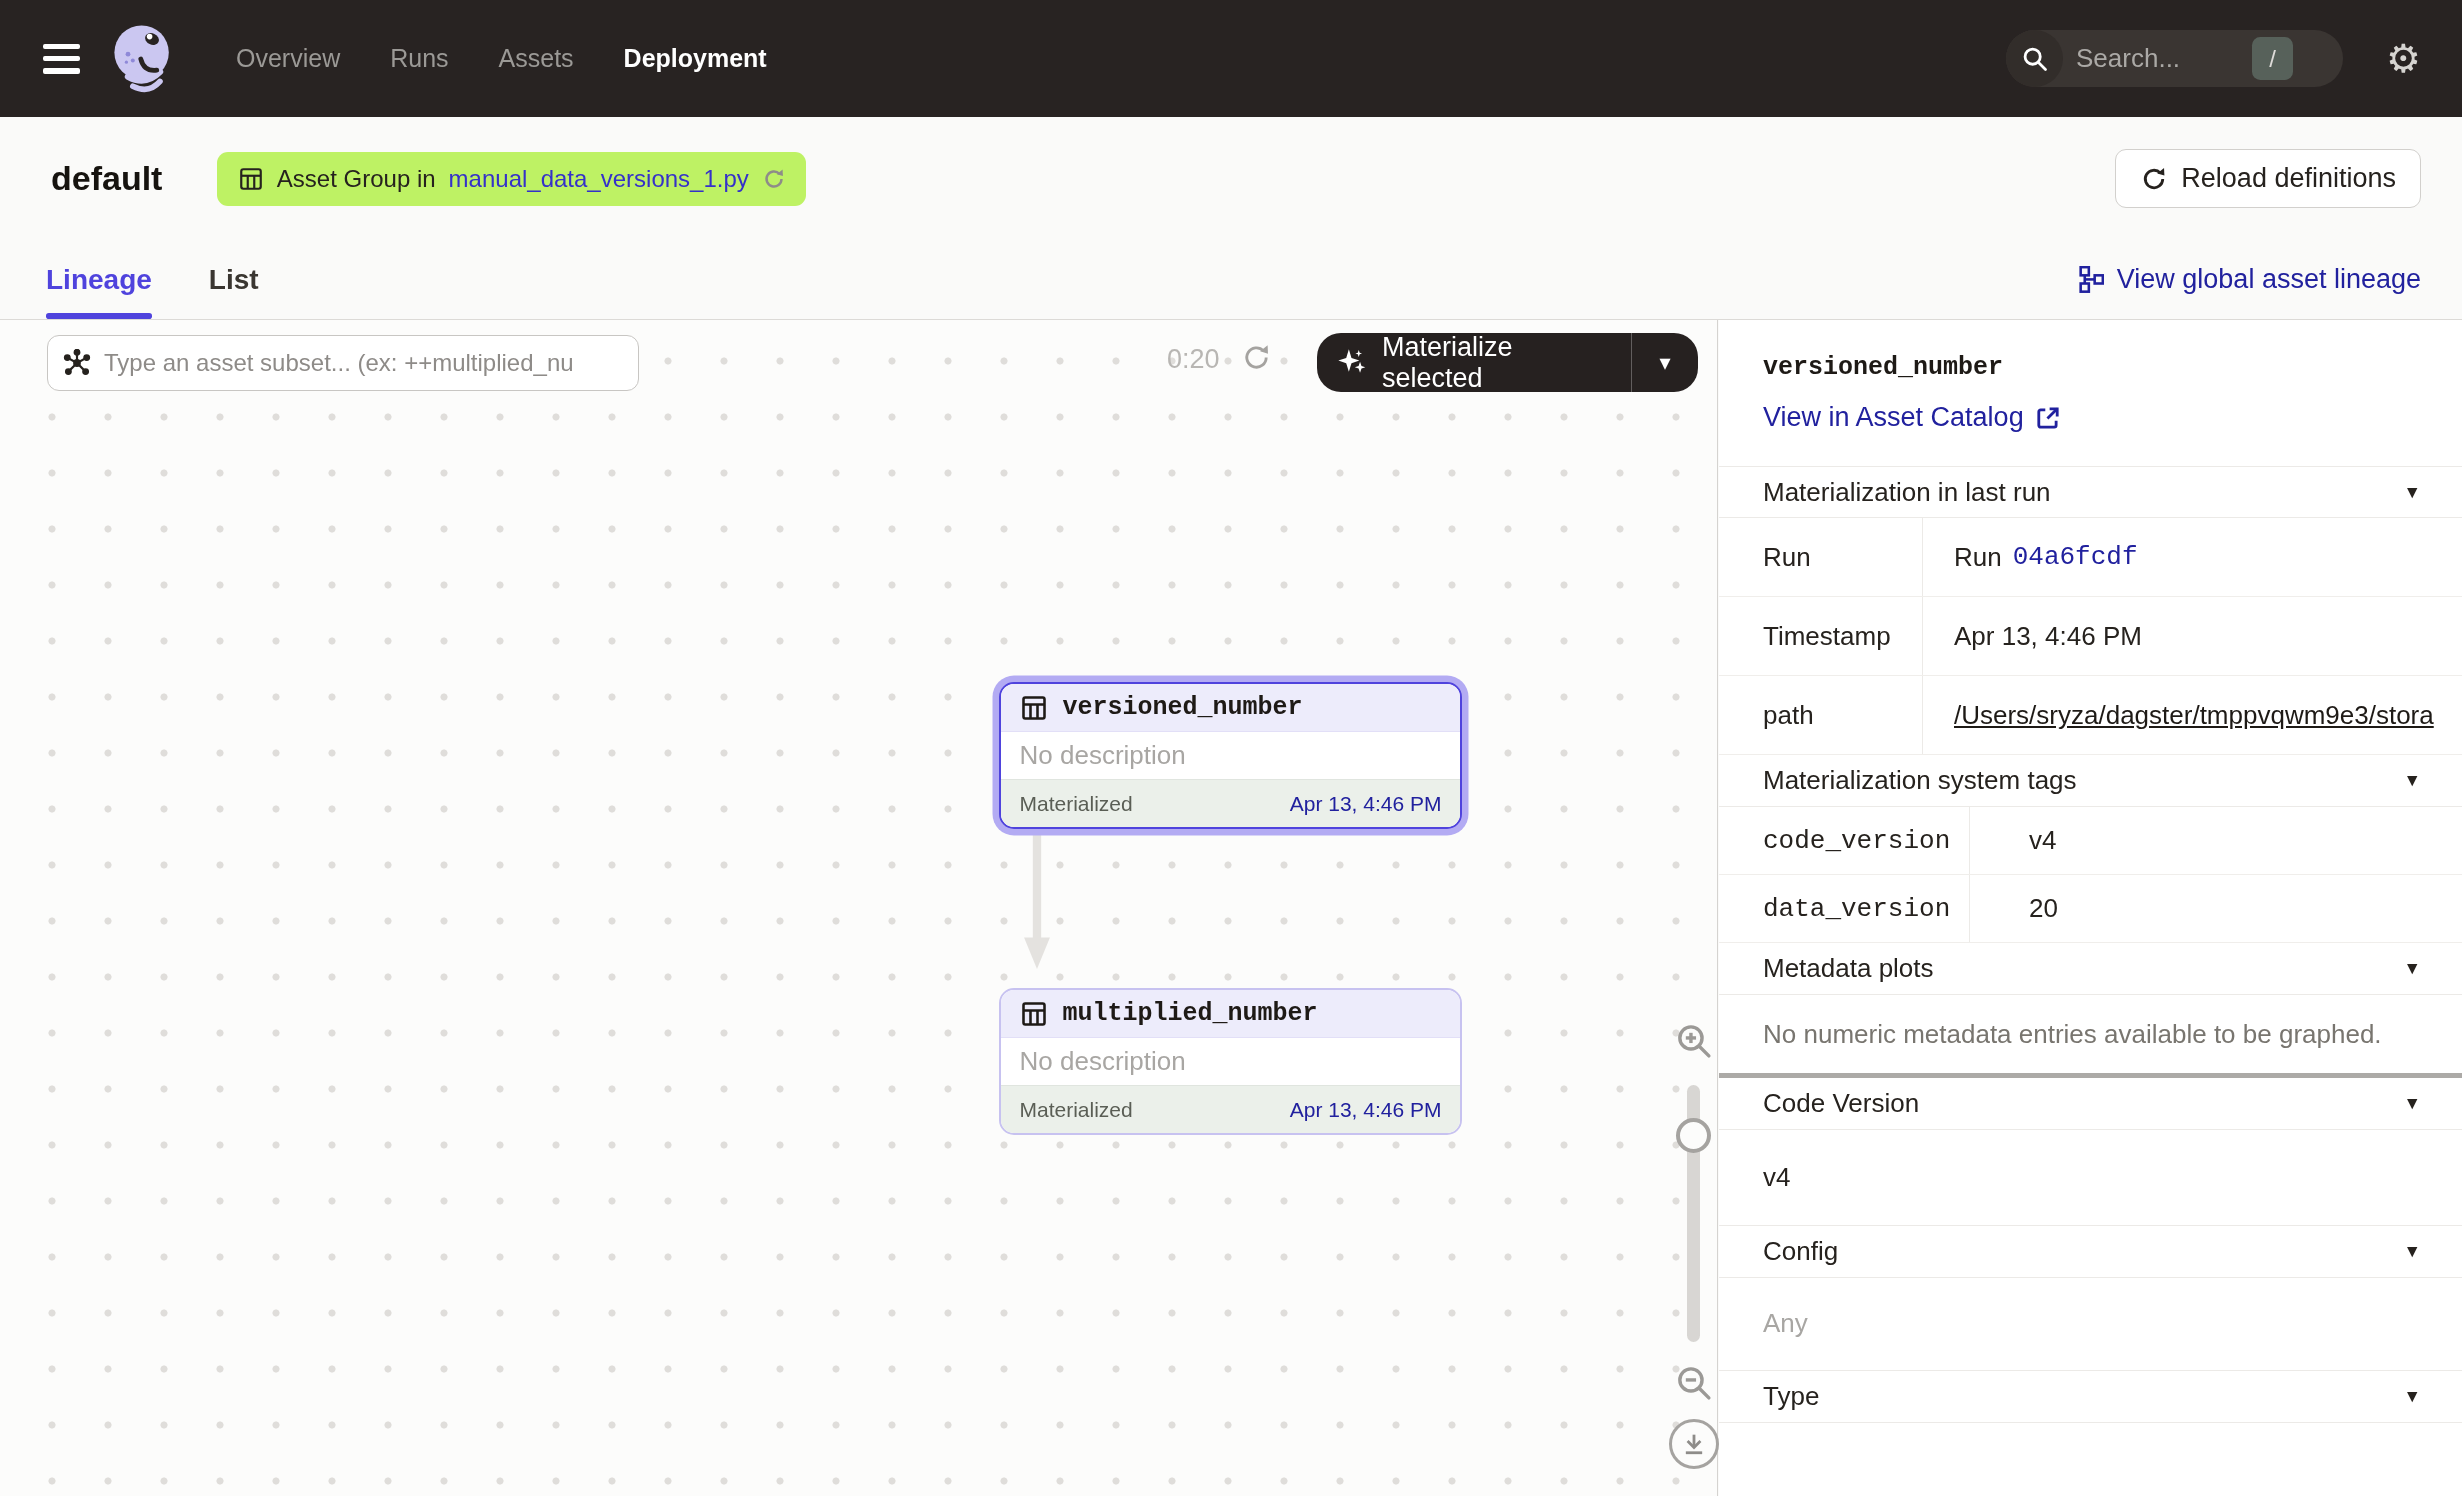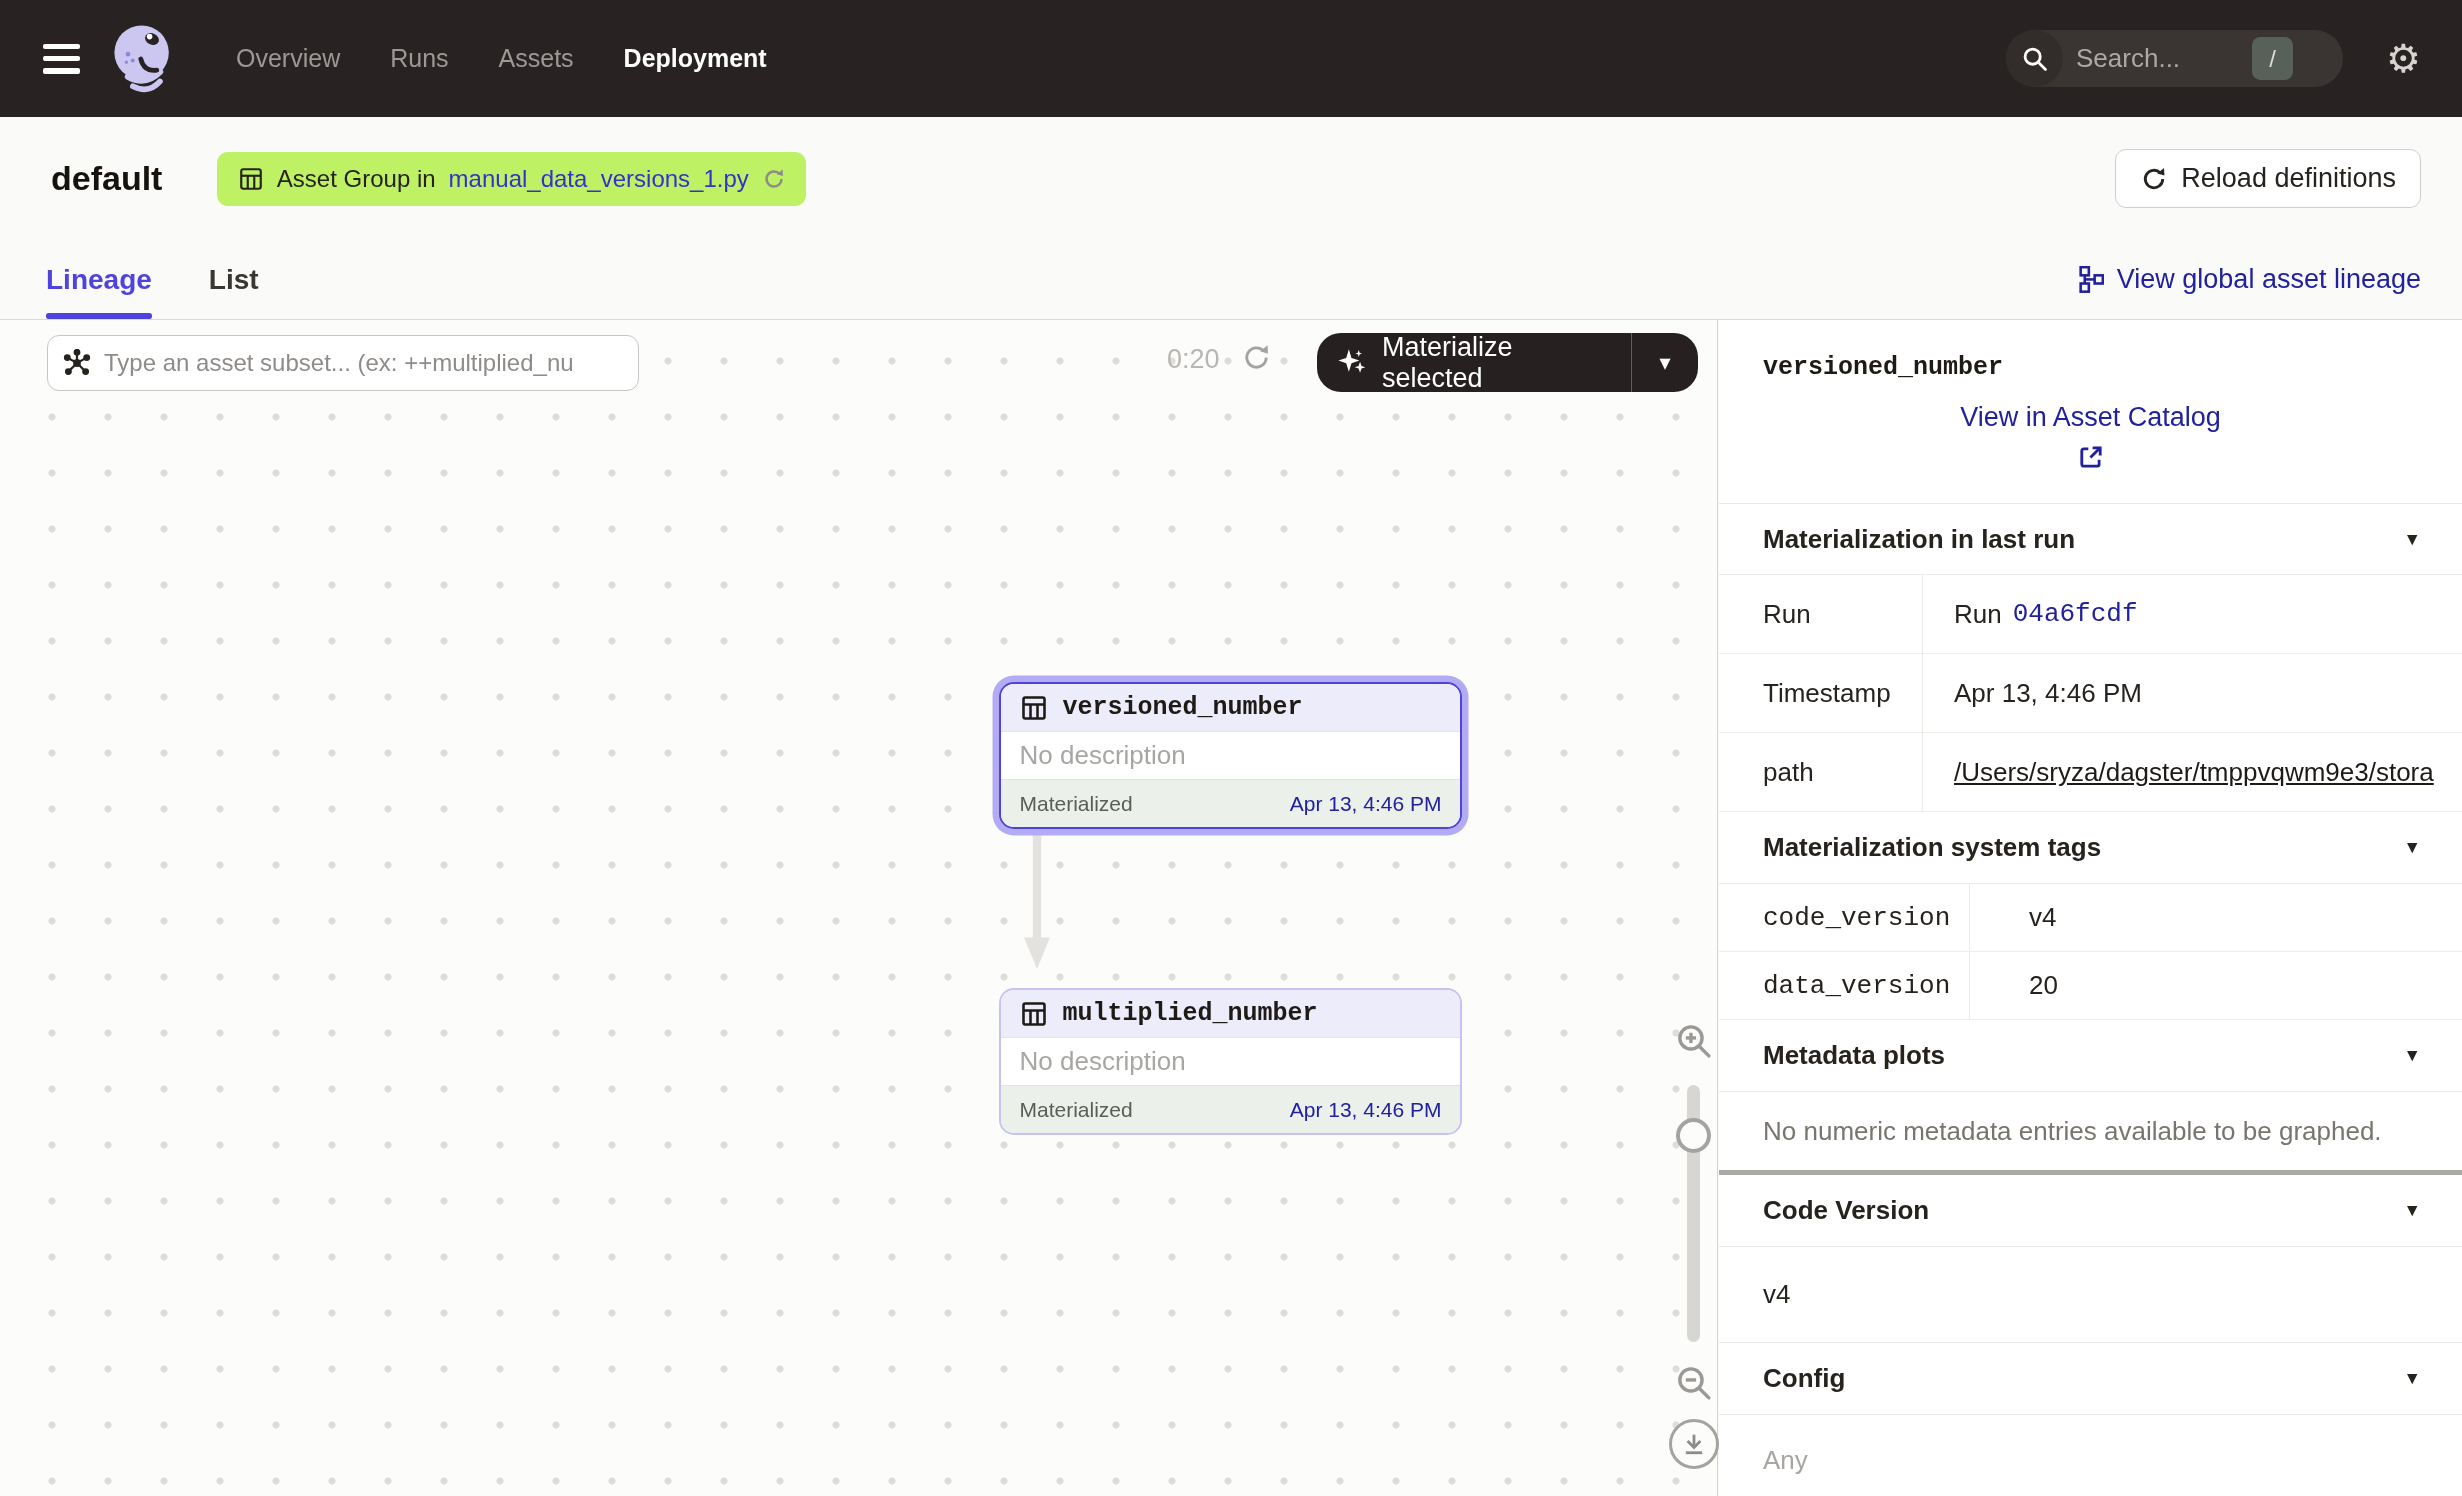--- a/index.html
+++ b/index.html
@@ -64,22 +64,22 @@
   
   .zoomctl { position:absolute; color:#9B9996; }
   .slider-track { position:absolute; left:1687px; top:765px; width:13px; height:257px; background:#D8D6D3; border-radius:6.5px; cursor:pointer; }
   .slider-handle { position:absolute; left:1676px; top:798px; width:35px; height:35px; border-radius:50%; background:#FCFCFB; border:4.6px solid #A5A3A0; cursor:grab; }
   .dl-btn { position:absolute; left:1669px; top:1099px; width:50px; height:50px; border-radius:50%; border:3.7px solid #A5A3A0; color:#8E8C89; display:flex; align-items:center; justify-content:center; cursor:pointer; }
 
   
   .panel { position:absolute; right:0; top:0; width:743px; height:1177px; background:#FFFFFF; overflow:hidden; }
   .panel-top { padding:33px 44px 0 44px; }
   .panel-title { font-family:"Liberation Mono","DejaVu Sans Mono",monospace; font-size:25px; font-weight:700; color:#1E1A16; }
-  .catalog-link { margin-top:20.4px; display:flex; align-items:center; gap:11px; color:#21219E; font-size:27px; cursor:pointer;flex-direction:column; }
-  .sec-head { height:72px; display:flex; align-items:center; justify-content:space-between; padding:0 41px 0 44px; border-bottom:1.9px solid #ECEAE7; font-weight:700; font-size:26px; color:#26221E; cursor:pointer; }
+  .catalog-link { margin-top:20.4px; display:flex; align-items:center; gap:11px; color:#21219E; font-size:27px; cursor:pointer; }
+  .sec-head { height:52px; display:flex; align-items:center; justify-content:space-between; padding:0 41px 0 44px; border-bottom:1.9px solid #ECEAE7; font-weight:400; font-size:26px; color:#26221E; cursor:pointer; }
   .sec-head .caret { font-size:17.6px; color:#26221E; }
   .bt { border-top:1.9px solid #ECEAE7; }
   .kv-table { width:100%; }
   .kv-row { display:flex; border-bottom:1.9px solid #F0EEEB; }
   .kv-label { flex:0 0 204px; border-right:1.9px solid #ECEAE7; display:flex; align-items:center; padding-left:44px; color:#26221E; }
   .kv-table.tags .kv-label { flex-basis:251px; }
   .kv-value { flex:1; display:flex; align-items:center; padding-left:31px; white-space:nowrap; overflow:hidden; }
   .kv-row.h85 { height:79px; } .kv-row.h74 { height:68px;gap:28px; }
   .run-link { color:#21219E; margin-left:11px; cursor:pointer; }
   .path-link { color:#1E1A16; text-decoration:underline; cursor:pointer; }

